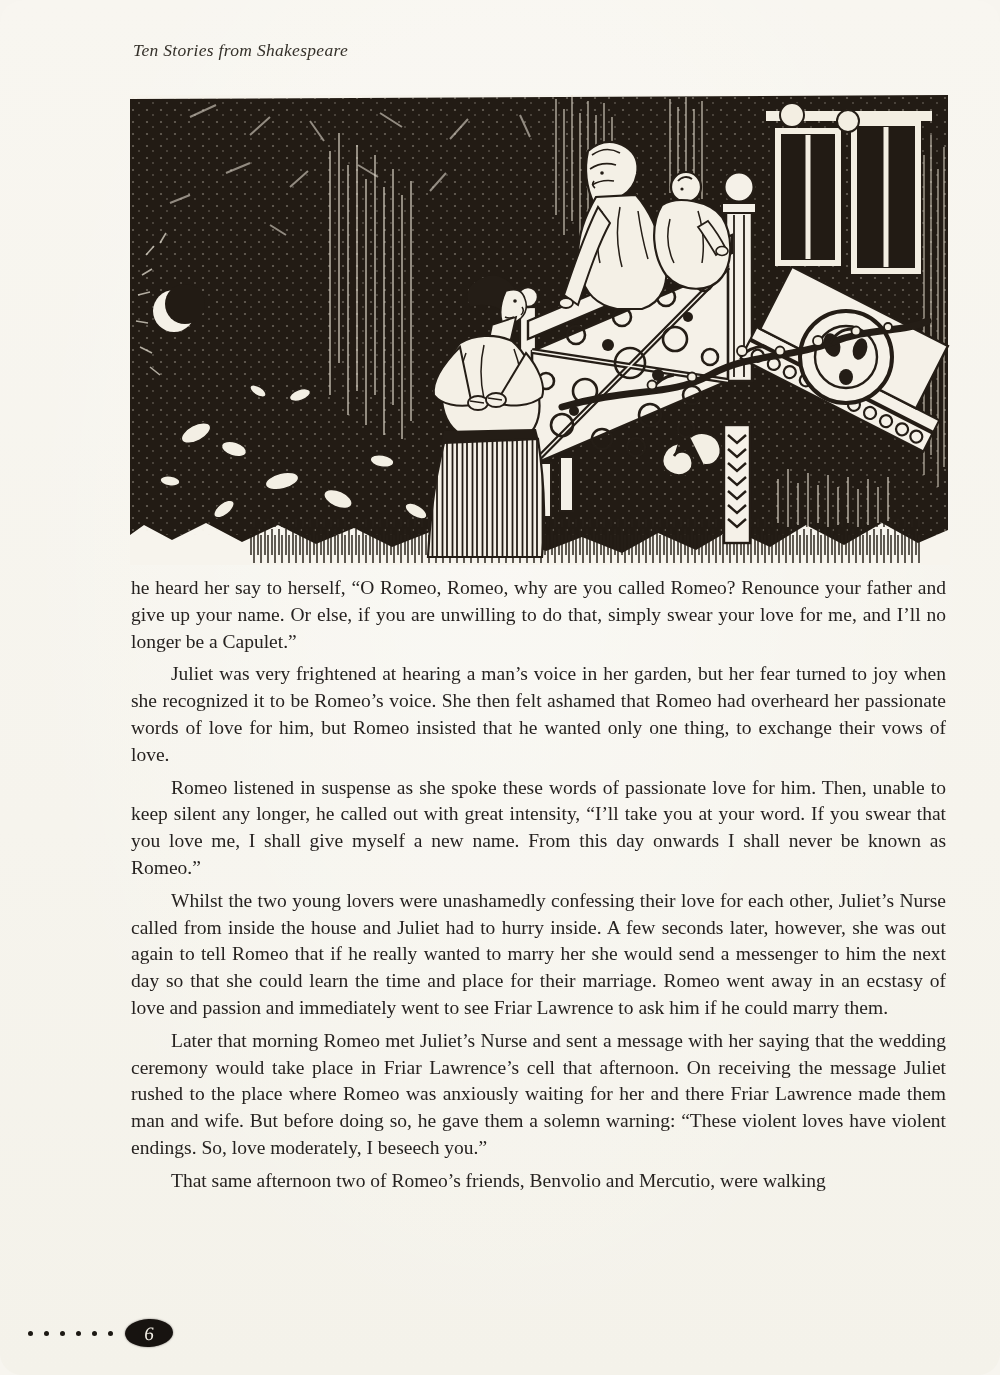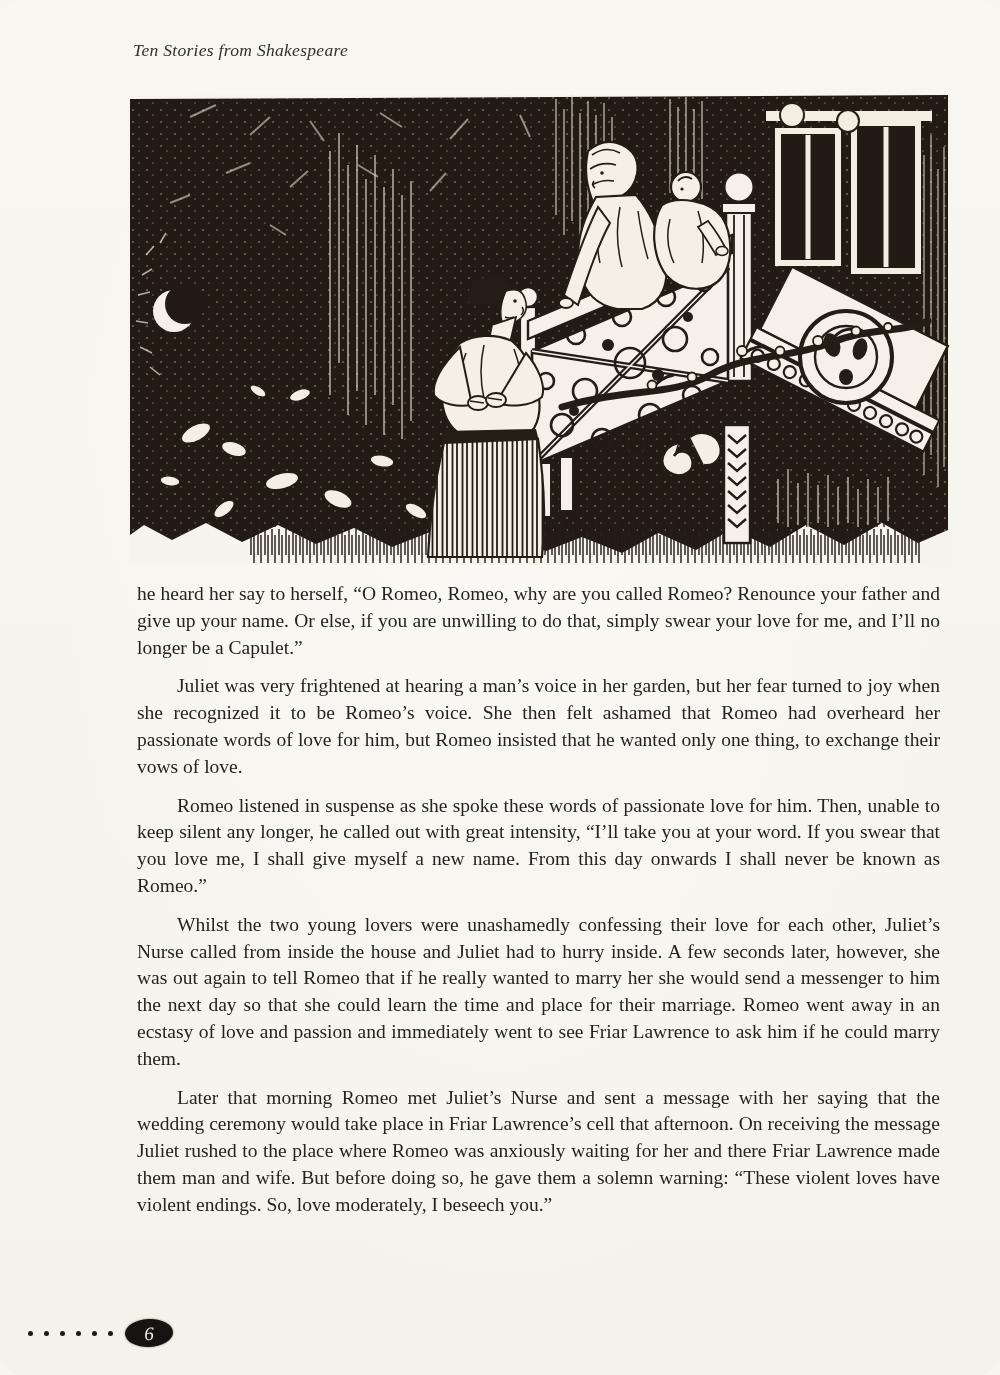--- a/index.html
+++ b/index.html
@@ -28,21 +28,21 @@
     position:absolute;left:130px;top:95px;width:820px;height:470px;
     margin:0;padding:0;
   }
   figure.illustration svg{display:block;width:100%;height:100%;}
   .body-text{
     position:absolute;left:125px;top:569px;width:827px;
     font-size:19.5px;line-height:26.8px;
     color:#262220;
     text-align:justify;
   }
-  .body-text p{margin:12px;}
+  .body-text p{margin:6px;}
   .body-text p.indent{text-indent:40px;}
   .footer{
     position:absolute;left:28px;top:1318px;height:30px;
     display:flex;align-items:center;gap:0;
   }
   .dots{display:flex;align-items:center;gap:11px;margin-right:12px;}
   .dots i{width:5px;height:5px;border-radius:50%;background:#1c1813;display:block;}
   .page-badge{
     width:48px;height:28px;border-radius:50%;
     background:#171310;
@@ -252,20 +252,21 @@
                M718,382 V428 M728,394 V432 M738,384 V430 M748,392 V428 M758,382 V426" stroke="#ece5d6" stroke-width="1.8" opacity=".6" fill="none"></path>
     </svg>
   </figure>
 
   <main class="body-text">
     <p>he heard her say to herself, “O Romeo, Romeo, why are you called Romeo? Renounce your father and give up your name. Or else, if you are unwilling to do that, simply swear your love for me, and I’ll no longer be a Capulet.”</p>
     <p class="indent">Juliet was very frightened at hearing a man’s voice in her garden, but her fear turned to joy when she recognized it to be Romeo’s voice. She then felt ashamed that Romeo had overheard her passionate words of love for him, but Romeo insisted that he wanted only one thing, to exchange their vows of love.</p>
     <p class="indent">Romeo listened in suspense as she spoke these words of passionate love for him. Then, unable to keep silent any longer, he called out with great intensity, “I’ll take you at your word. If you swear that you love me, I shall give myself a new name. From this day onwards I shall never be known as Romeo.”</p>
     <p class="indent">Whilst the two young lovers were unashamedly confessing their love for each other, Juliet’s Nurse called from inside the house and Juliet had to hurry inside. A few seconds later, however, she was out again to tell Romeo that if he really wanted to marry her she would send a messenger to him the next day so that she could learn the time and place for their marriage. Romeo went away in an ecstasy of love and passion and immediately went to see Friar Lawrence to ask him if he could marry them.</p>
     <p class="indent">Later that morning Romeo met Juliet’s Nurse and sent a message with her saying that the wedding ceremony would take place in Friar Lawrence’s cell that afternoon. On receiving the message Juliet rushed to the place where Romeo was anxiously waiting for her and there Friar Lawrence made them man and wife. But before doing so, he gave them a solemn warning: “These violent loves have violent endings. So, love moderately, I beseech you.”</p>
+    <p class="indent">That same afternoon two of Romeo’s friends, Benvolio and Mercutio, were walking</p>
   </main>
 
   <div class="footer">
     <div class="dots">
       <i></i>
         <i></i>
         <i></i>
         <i></i>
         <i></i>
         <i></i>

